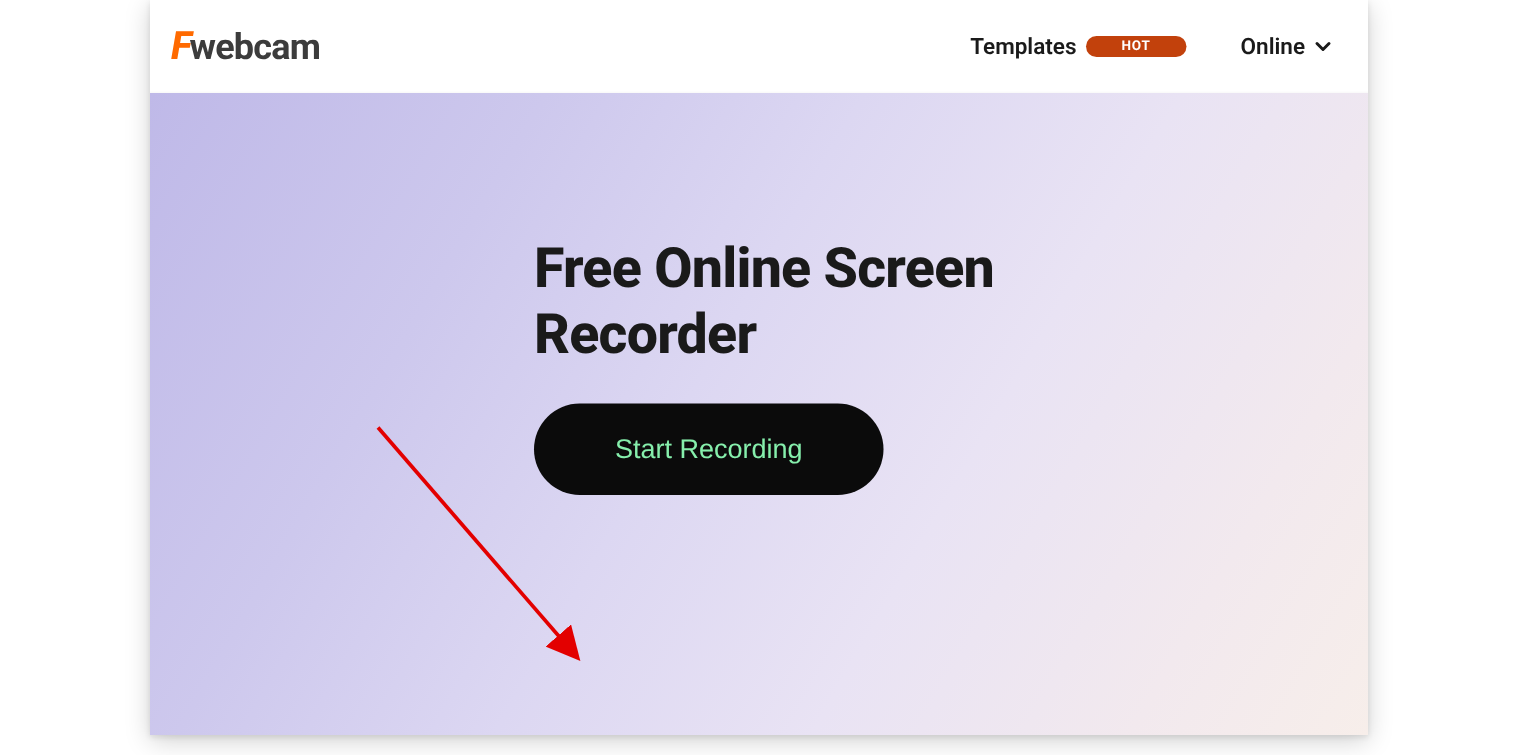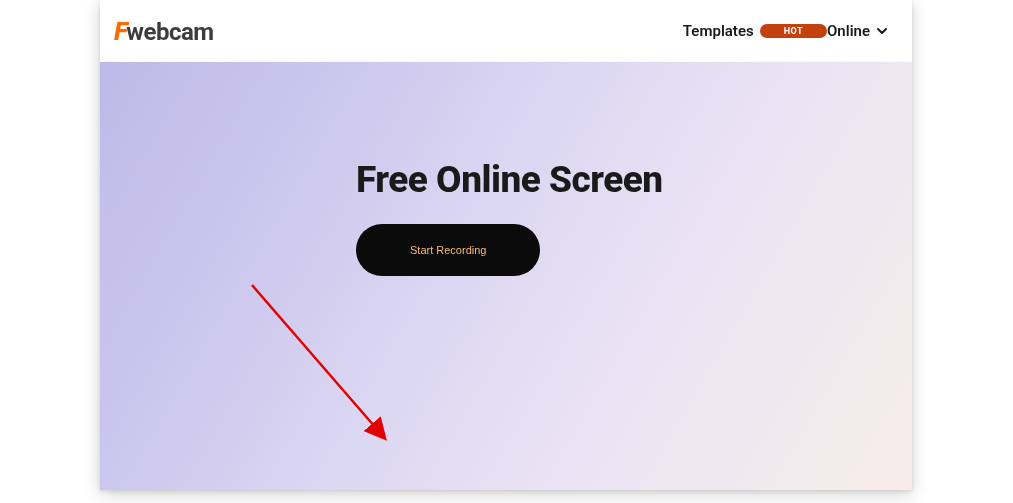--- a/index.html
+++ b/index.html
@@ -46,20 +46,21 @@
     .logo .f {
       color: #ff6a00;
       font-style: italic;
       font-weight: 800;
       font-size: 26px;
       margin-right: -1px;
     }
     .nav-right {
       display: flex;
       align-items: center;
+      gap: 36px;
     }
     .nav-item {
       display: flex;
       align-items: center;
       gap: 6px;
       font-size: 15px;
       font-weight: 600;
       color: #1a1a1a;
       cursor: pointer;
     }
@@ -94,22 +95,22 @@
       margin-bottom: 22px;
     }
     .hero-subtitle {
       font-size: 16px;
       color: #3a3a3a;
       font-weight: 400;
       margin-bottom: 40px;
     }
     .cta-button {
       background: #0b0b0b;
-      color: #fdba74;
-      font-size: 11px;
+      color: #86efac;
+      font-size: 18px;
       font-weight: 500;
       border: none;
       padding: 20px 54px;
       border-radius: 999px;
       cursor: pointer;
     }
     .annotation-arrow {
       position: absolute;
       left: 144px;
       top: 215px;
@@ -138,20 +139,21 @@
               <path d="M2 4 L6 8 L10 4" stroke="#1a1a1a" stroke-width="2" fill="none" stroke-linecap="round" stroke-linejoin="round"></path>
             </svg>
         </span>
       </div>
     </div>
   </div>
 
   <div class="hero">
     <h1 class="hero-title">
       <span>Free Online Screen</span><br>
+      <span>Recorder</span>
     </h1>
     <button class="cta-button">Start Recording</button>
 
     <svg class="annotation-arrow" width="160" height="180" viewBox="0 0 160 180">
       <defs>
         <marker id="arrowhead" markerWidth="9" markerHeight="9" refX="6" refY="4.5" orient="auto">
           <polygon points="0 0, 9 4.5, 0 9" fill="#e30000"></polygon>
         </marker>
       </defs>
       <line x1="8" y1="8" x2="138" y2="158" stroke="#e30000" stroke-width="2.5" marker-end="url(#arrowhead)"></line>

